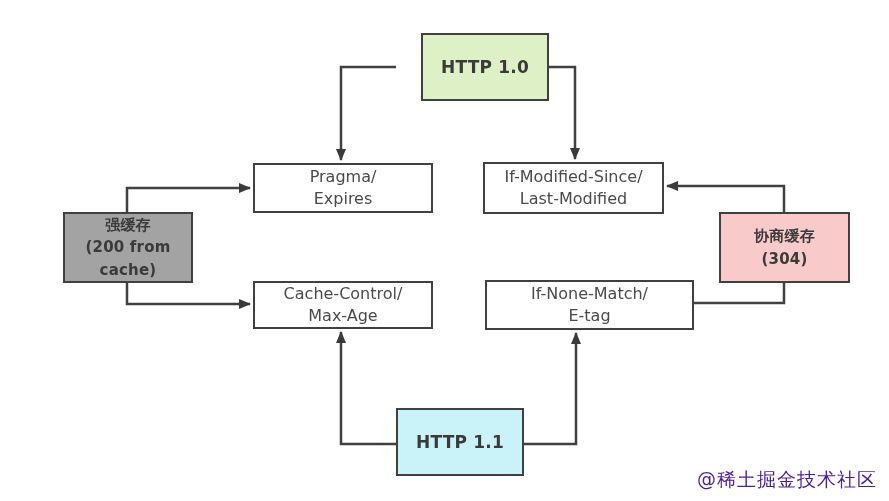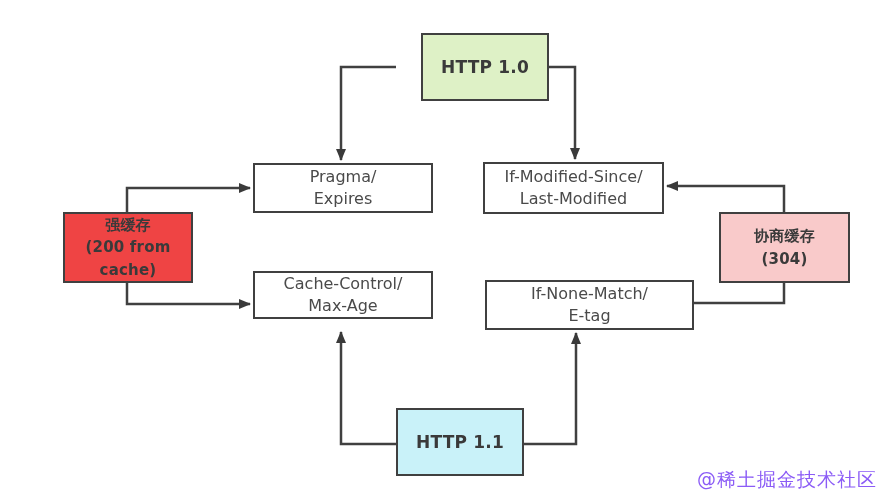--- a/index.html
+++ b/index.html
@@ -33,32 +33,32 @@
     font-weight: 400;
     color: #4a4a4a;
     line-height: 1.35;
   }
   .node.accent {
     font-weight: 700;
     letter-spacing: 0.2px;
   }
   #n-http10 { left: 396px; top: 33px;  width: 128px; height: 68px;  background: #def1c6; font-size: 17px; margin-left: 25px; }
   #n-http11 { left: 396px; top: 408px; width: 128px; height: 68px;  background: #c9f2f9; font-size: 17px; text-align: center; }
-  #n-strong { left: 63px;  top: 212px; width: 130px; height: 71px;  background: #ef4444; font-size: 15px; line-height: 1.5; }
+  #n-strong { left: 63px;  top: 212px; width: 130px; height: 71px;  background: #a3a3a3; font-size: 15px; line-height: 1.5; }
   #n-nego   { left: 719px; top: 212px; width: 131px; height: 71px;  background: #f9caca; font-size: 15px; line-height: 1.5; }
   #n-pragma { left: 253px; top: 163px; width: 180px; height: 50px; }
   #n-ifmod  { left: 483px; top: 162px; width: 181px; height: 52px; }
-  #n-cctl   { left: 253px; top: 271px; width: 180px; height: 48px; text-align: center; }
+  #n-cctl   { left: 253px; top: 281px; width: 180px; height: 48px; text-align: center; }
   #n-inm    { left: 485px; top: 280px; width: 209px; height: 50px; }
   .watermark {
     position: absolute;
     right: 12px;
     bottom: 8px;
     font-size: 19px;
-    color: #8b5cf6;
+    color: #4c1d95;
     letter-spacing: 1px;
   }
 </style>
 </head>
 <body>
 
 <div class="canvas">
 
   <svg class="wires" width="889" height="501" viewBox="0 0 889 501" xmlns="http://www.w3.org/2000/svg">
     <defs>

